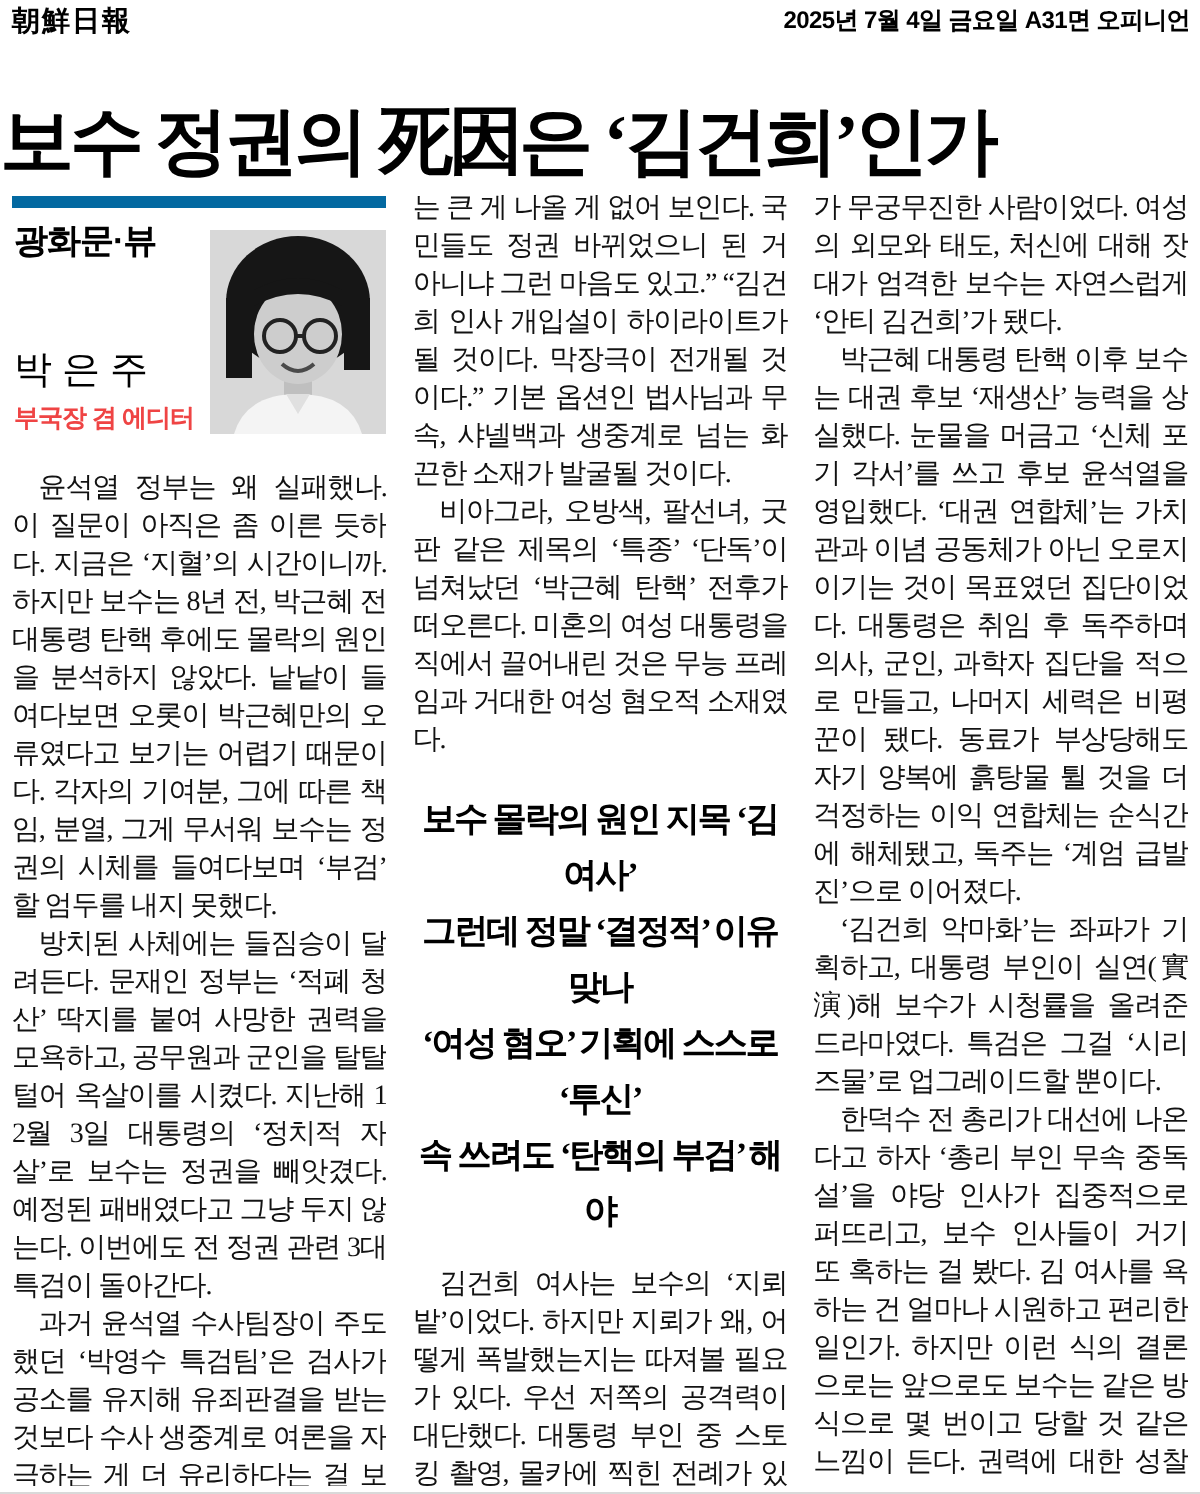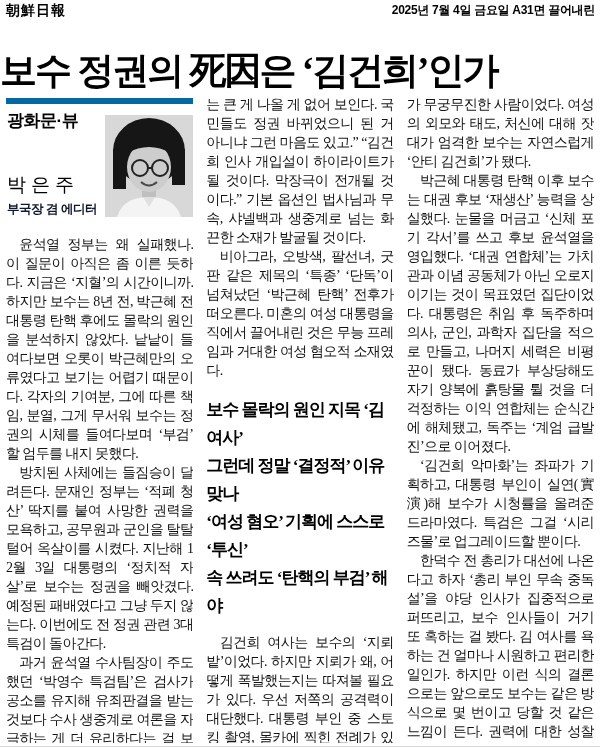--- a/index.html
+++ b/index.html
@@ -16,36 +16,36 @@
   .article{position:absolute;top:85px;left:6px;right:6px;bottom:3px;display:flex;gap:13px;}
   .col{flex:1 1 0;overflow:hidden;min-width:0;}
   .col.pad-top{padding-top:10px;}
   
   .author-box{margin-top:13px;border-top:6px solid #0369a1;position:relative;height:131px;}
   .column-name{position:absolute;top:5px;left:1px;font-family:"Liberation Sans","DejaVu Sans",sans-serif;
     font-weight:800;font-size:17px;letter-spacing:-0.5px;color:#000;}
   .author-photo{position:absolute;top:11px;right:0;width:88px;height:102px;display:block;}
   .author-name{position:absolute;top:68px;left:1px;font-weight:400;font-size:19px;letter-spacing:5px;color:#000;}
   .author-title{position:absolute;top:97px;left:1px;font-family:"Liberation Sans","DejaVu Sans",sans-serif;
-    font-weight:700;font-size:12.5px;letter-spacing:-0.5px;color:#0f172a;}
+    font-weight:700;font-size:12.5px;letter-spacing:-0.5px;color:#ef4444;}
   
   .para{margin:0;font-size:14px;line-height:19px;text-align:justify;word-break:break-all;
     letter-spacing:-0.6px;color:#121212;text-indent:0.95em;}
   .para.no-indent{text-indent:0;}
-  .pullquote{margin:16px 0 13px;font-weight:700;font-size:17px;line-height:28px;
+  .pullquote{margin:16px 0 13px;text-align:center;font-weight:700;font-size:17px;line-height:28px;
     letter-spacing:-1px;color:#000;}
 </style>
 </head>
 <body>
 
 <div class="page">
 
   <div class="masthead">
     <span class="logo">朝鮮日報</span>
-    <span class="dateline">2025년 7월 4일 금요일 A31면 끌어내린</span>
+    <span class="dateline">2025년 7월 4일 금요일 A31면 오피니언</span>
   </div>
 
   <h1 class="headline">보수 정권의 死因은 ‘김건희’인가</h1>
 
   <div class="article">
 
     <div class="col">
       <div class="author-box">
         <span class="column-name">광화문·뷰</span>
         <svg class="author-photo" viewBox="0 0 88 102" xmlns="http://www.w3.org/2000/svg">

